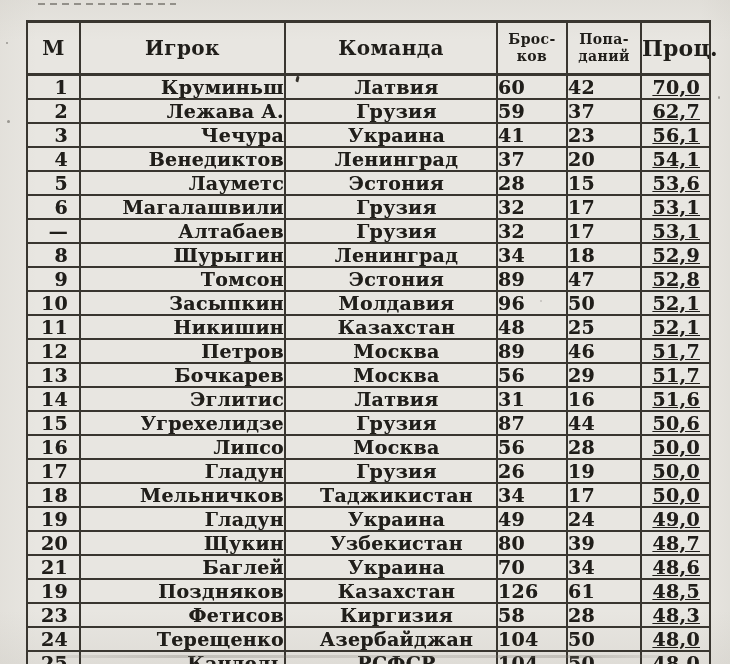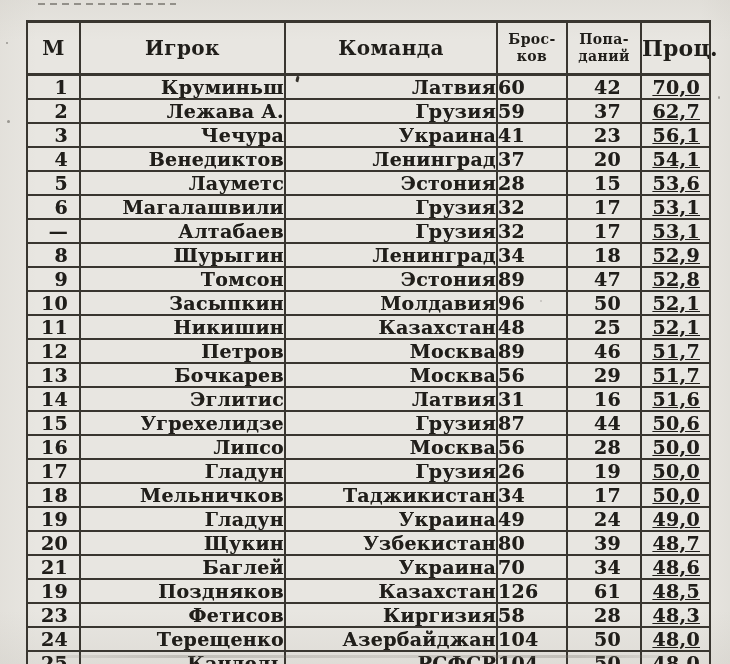--- a/index.html
+++ b/index.html
@@ -60,23 +60,23 @@
     font-size: 19px;
     letter-spacing: 0.3px;
     white-space: nowrap;
     overflow: hidden;
     vertical-align: middle;
     text-shadow: 0 0 0.5px rgba(25,23,20,0.55);
   }
   tbody tr { height: 22.8px; }
   .td-rank  { text-align: right; padding-right: 11px; }
   .td-player{ text-align: right;  padding-left: 12px; }
-  .td-team  { text-align: right;  padding-left: 11px; }
+  .td-team  { text-align: center;  padding-left: 11px; }
   .td-shots { text-align: left; padding-right: 14px; }
-  .td-hits  { text-align: right; padding-right: 19px; }
+  .td-hits  { padding-right: 19px; }
   .td-pct   { text-align: right; padding-right: 9px; text-decoration: underline; }
 
   
   .remnant-top {
     position: absolute;
     left: 38px; top: 3px;
     width: 138px; height: 2px;
     background: repeating-linear-gradient(90deg, rgba(82,79,72,0.55) 0 7px, rgba(82,79,72,0) 7px 12px);
   }
   .apostrophe-speck {

